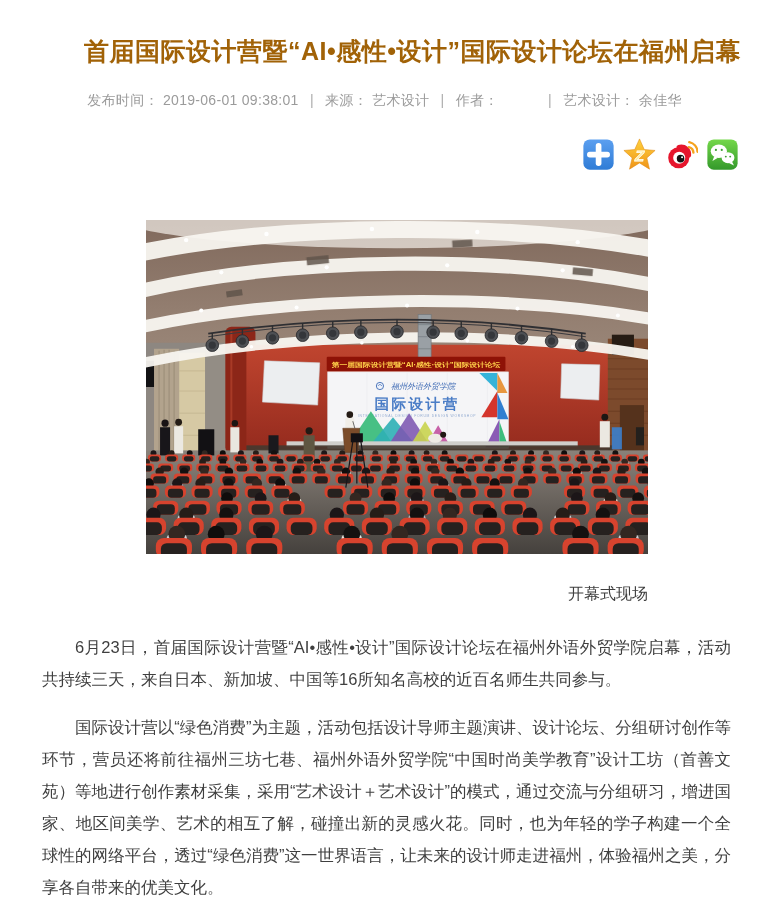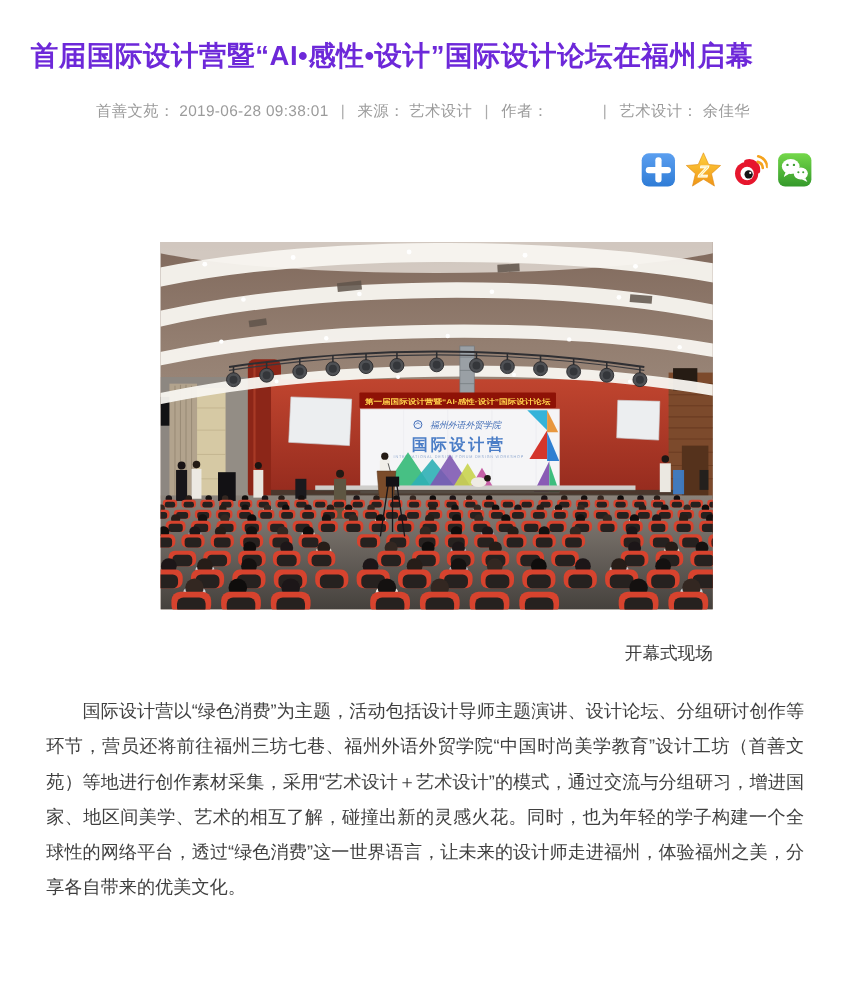--- a/index.html
+++ b/index.html
@@ -2,22 +2,22 @@
 <html><head>
 <meta charset="utf-8">
 <style>
   html,body{margin:0;padding:0;}
   body{
     width:769px;height:909px;overflow:hidden;background:#ffffff;
     font-family:"Liberation Sans","DejaVu Sans",sans-serif;color:#404040;
   }
   .page-title{
     margin:34px 28px 0 28px;
-    font-size:25px;line-height:34px;font-weight:bold;color:#6d28d9;
-    text-align:left;letter-spacing:.5px;
+    font-size:25px;line-height:34px;font-weight:bold;color:#a16207;
+    text-align:right;letter-spacing:.5px;
   }
   .meta{
     margin-top:24px;text-align:center;
     font-size:14px;color:#9b9b9b;letter-spacing:.3px;white-space:nowrap;
   }
   .meta .sep{margin:0 7px;color:#ababab;}
   .meta .author-gap{display:inline-block;width:34px;}
   .share-row{
     margin:28px 30px 0 0;height:34px;text-align:right;line-height:0;
   }
@@ -37,22 +37,22 @@
     text-align:justify;
   }
   .article p{margin:0 0 16px 0;text-indent:2em;}
 </style>
 </head>
 <body>
 
 <h1 class="page-title">首届国际设计营暨“AI•感性•设计”国际设计论坛在福州启幕</h1>
 
 <div class="meta">
-  <span>首善文苑：</span>
-  <span>2019-06-28 09:38:01</span>
+  <span>发布时间：</span>
+  <span>2019-06-01 09:38:01</span>
   <span class="sep">|</span>
   <span>来源：</span>
   <span>艺术设计</span>
   <span class="sep">|</span>
   <span>作者：</span>
   <span></span>
   <span class="author-gap"></span>
   <span class="sep">|</span>
   <span>艺术设计：</span>
   <span>余佳华</span>
@@ -702,14 +702,15 @@
 
     <g stroke="#18161a" stroke-width="1.2" fill="none">
       <path d="M206 220 L199 266 M214 220 L221 266 M210 220 L210 262"></path>
       <rect x="204" y="212" width="12" height="9" fill="#131114" stroke="none"></rect>
     </g>
   </svg>
   <figcaption>开幕式现场</figcaption>
 </figure>
 
 <div class="article">
+  <p>6月23日，首届国际设计营暨“AI•感性•设计”国际设计论坛在福州外语外贸学院启幕，活动共持续三天，来自日本、新加坡、中国等16所知名高校的近百名师生共同参与。</p>
   <p>国际设计营以“绿色消费”为主题，活动包括设计导师主题演讲、设计论坛、分组研讨创作等环节，营员还将前往福州三坊七巷、福州外语外贸学院“中国时尚美学教育”设计工坊（首善文苑）等地进行创作素材采集，采用“艺术设计＋艺术设计”的模式，通过交流与分组研习，增进国家、地区间美学、艺术的相互了解，碰撞出新的灵感火花。同时，也为年轻的学子构建一个全球性的网络平台，透过“绿色消费”这一世界语言，让未来的设计师走进福州，体验福州之美，分享各自带来的优美文化。</p>
 </div>
 
 </body></html>

